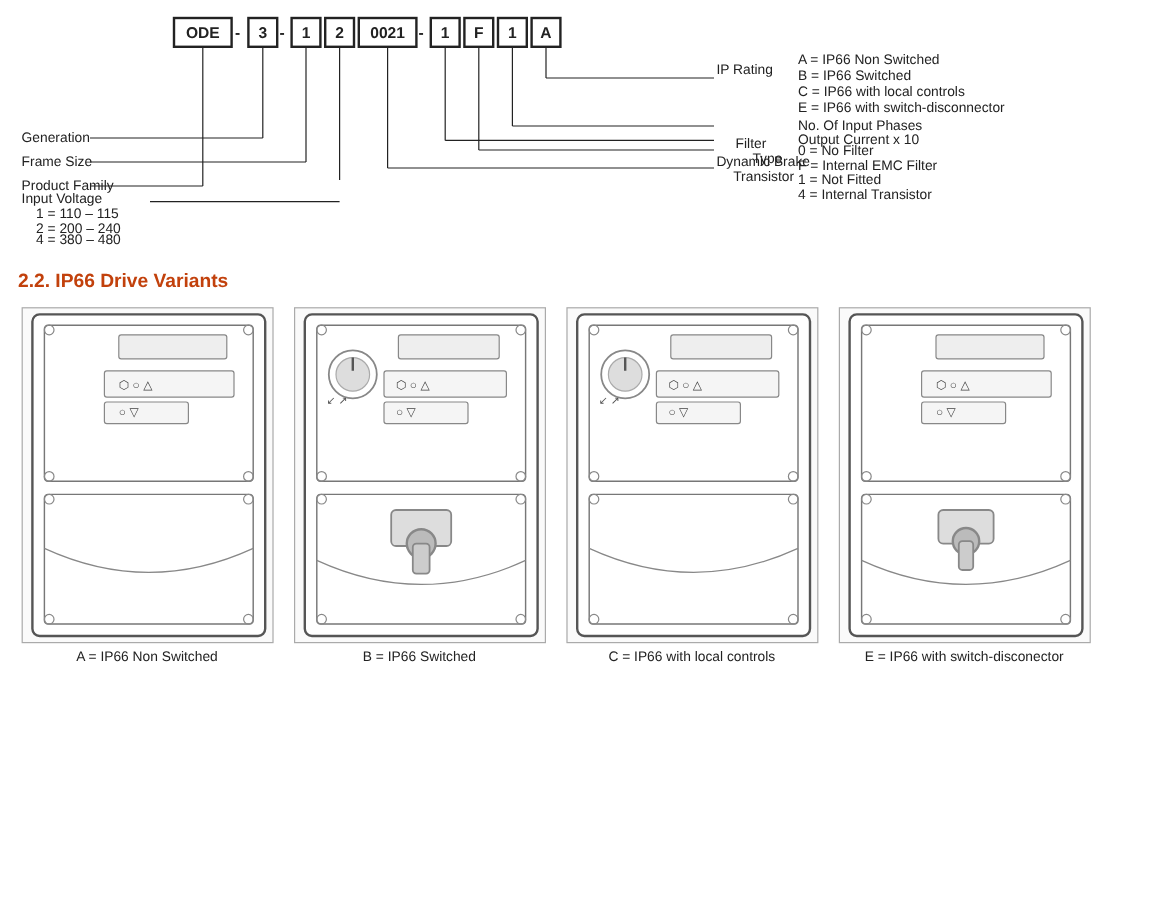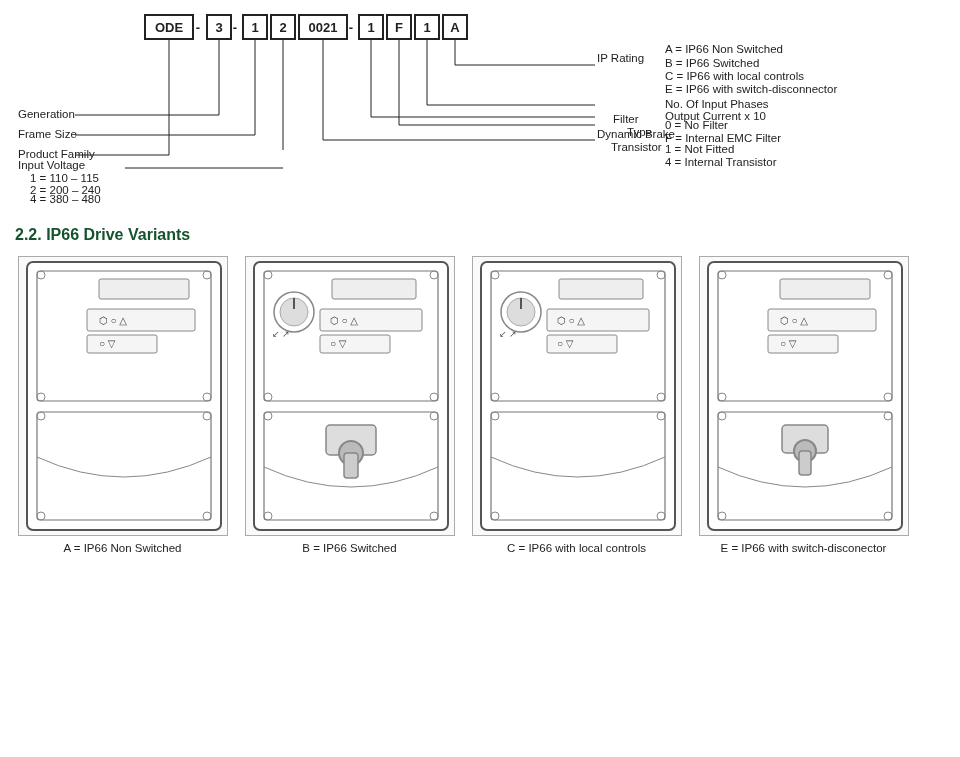--- a/index.html
+++ b/index.html
@@ -18,21 +18,21 @@
       position: relative;
       width: 100%;
       margin-bottom: 4px;
     }
 
     
     .section-title {
       font-size: 16px;
       font-weight: bold;
       margin: 18px 0 12px 0;
-      color: #14532d;
+      color: #c2410c;
     }
 
     
     .variants-grid {
       display: flex;
       gap: 12px;
       justify-content: flex-start;
     }
     .variant-card {
       display: flex;

